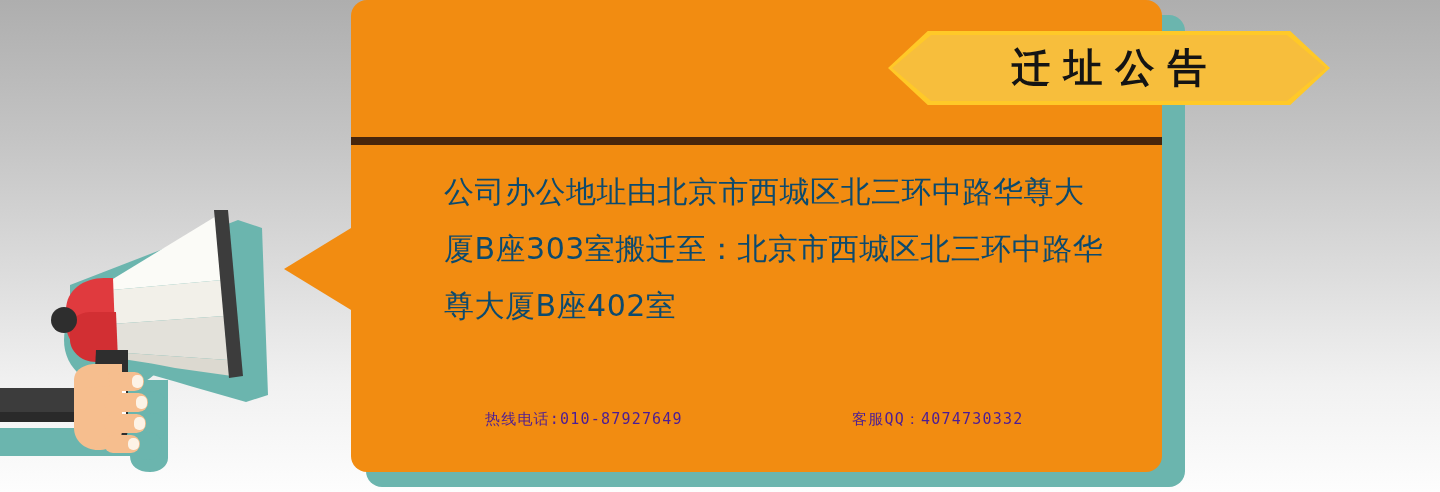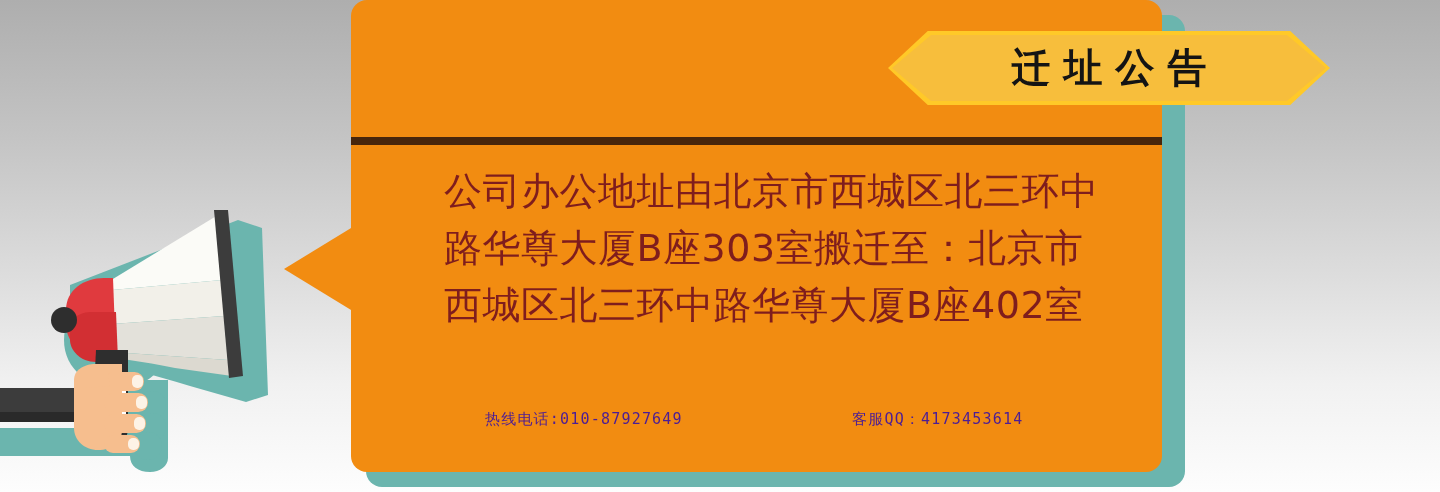--- a/index.html
+++ b/index.html
@@ -121,22 +121,22 @@
     height: 8px;
     background: #48260C;
   }
 
   
   #body-text {
     position: absolute;
     left: 93px;
     top: 163px;
     width: 660px;
-    color: #7f1d1d;
-    font-size: 38px;
+    color: #0c4a6e;
+    font-size: 30px;
     line-height: 57px;
     letter-spacing: 0.5px;
     font-family: "DejaVu Sans", "Liberation Sans", sans-serif;
   }
 
   
   #footer-contacts {
     position: absolute;
     left: 0;
     top: 410px;
@@ -223,17 +223,17 @@
       <div class="hex-inner"></div>
       <div id="title-text">迁址公告</div>
     </div>
 
     <div id="divider"></div>
 
     <div id="body-text">公司办公地址由北京市西城区北三环中路华尊大厦B座303室搬迁至：北京市西城区北三环中路华尊大厦B座402室</div>
 
     <div id="footer-contacts">
       <span id="contact-hotline">热线电话:010-87927649</span>
-      <span id="contact-qq">客服QQ：4173453614</span>
+      <span id="contact-qq">客服QQ：4074730332</span>
     </div>
 
   </div>
 </div>
 
 </body></html>

